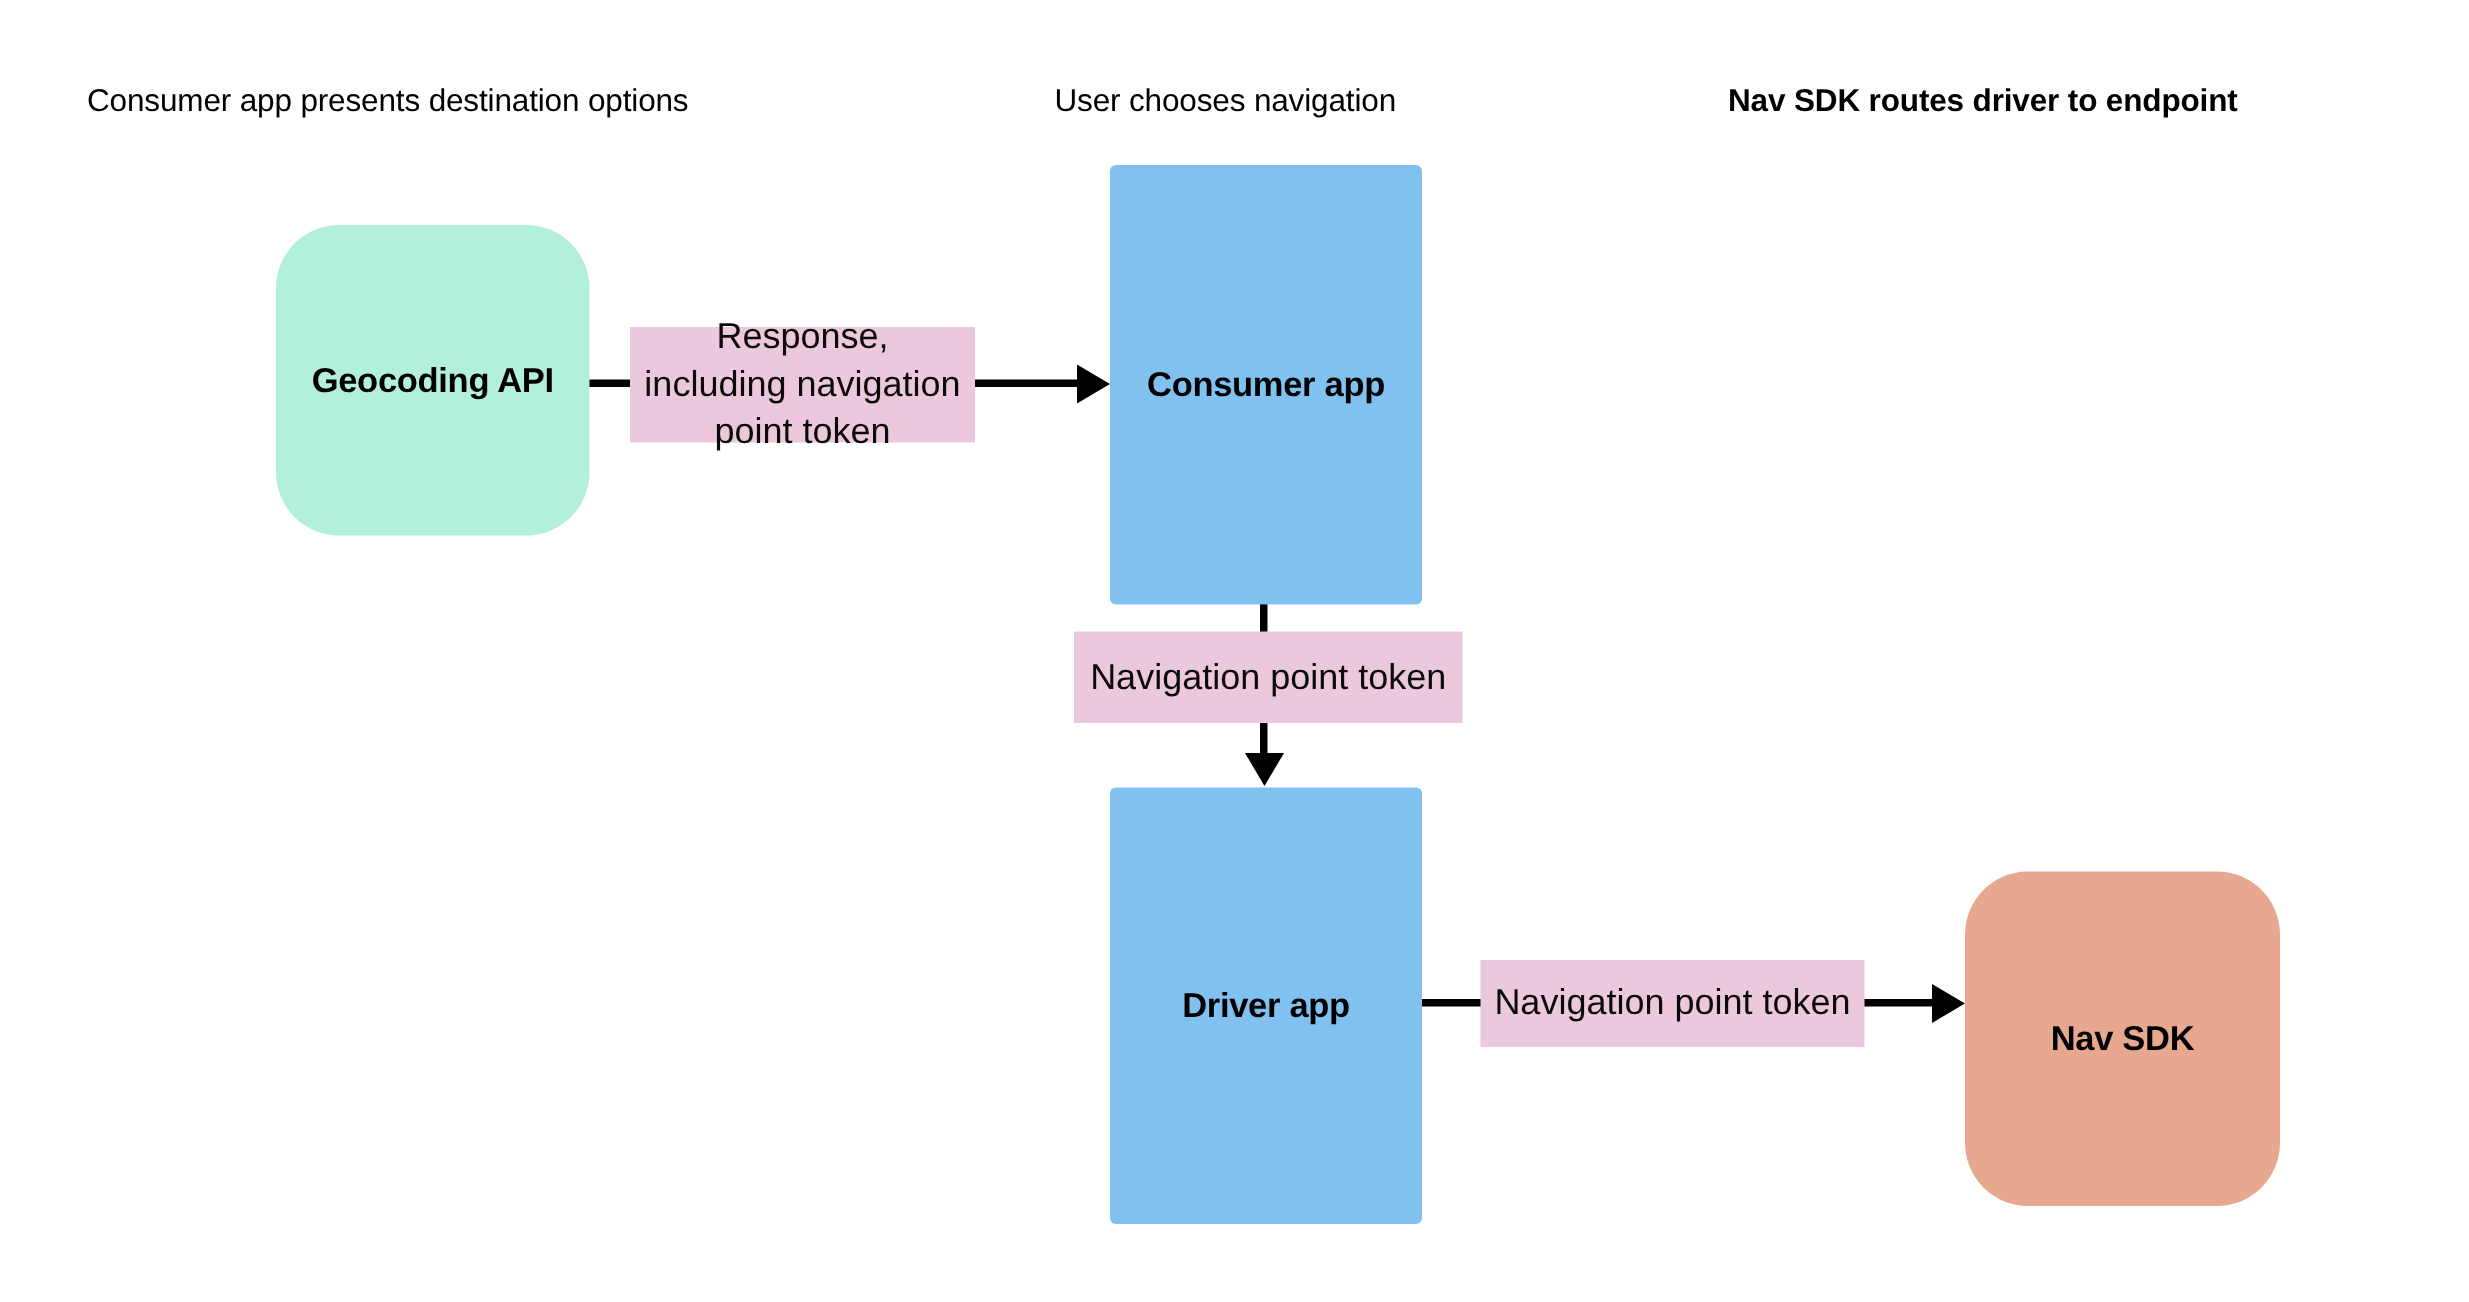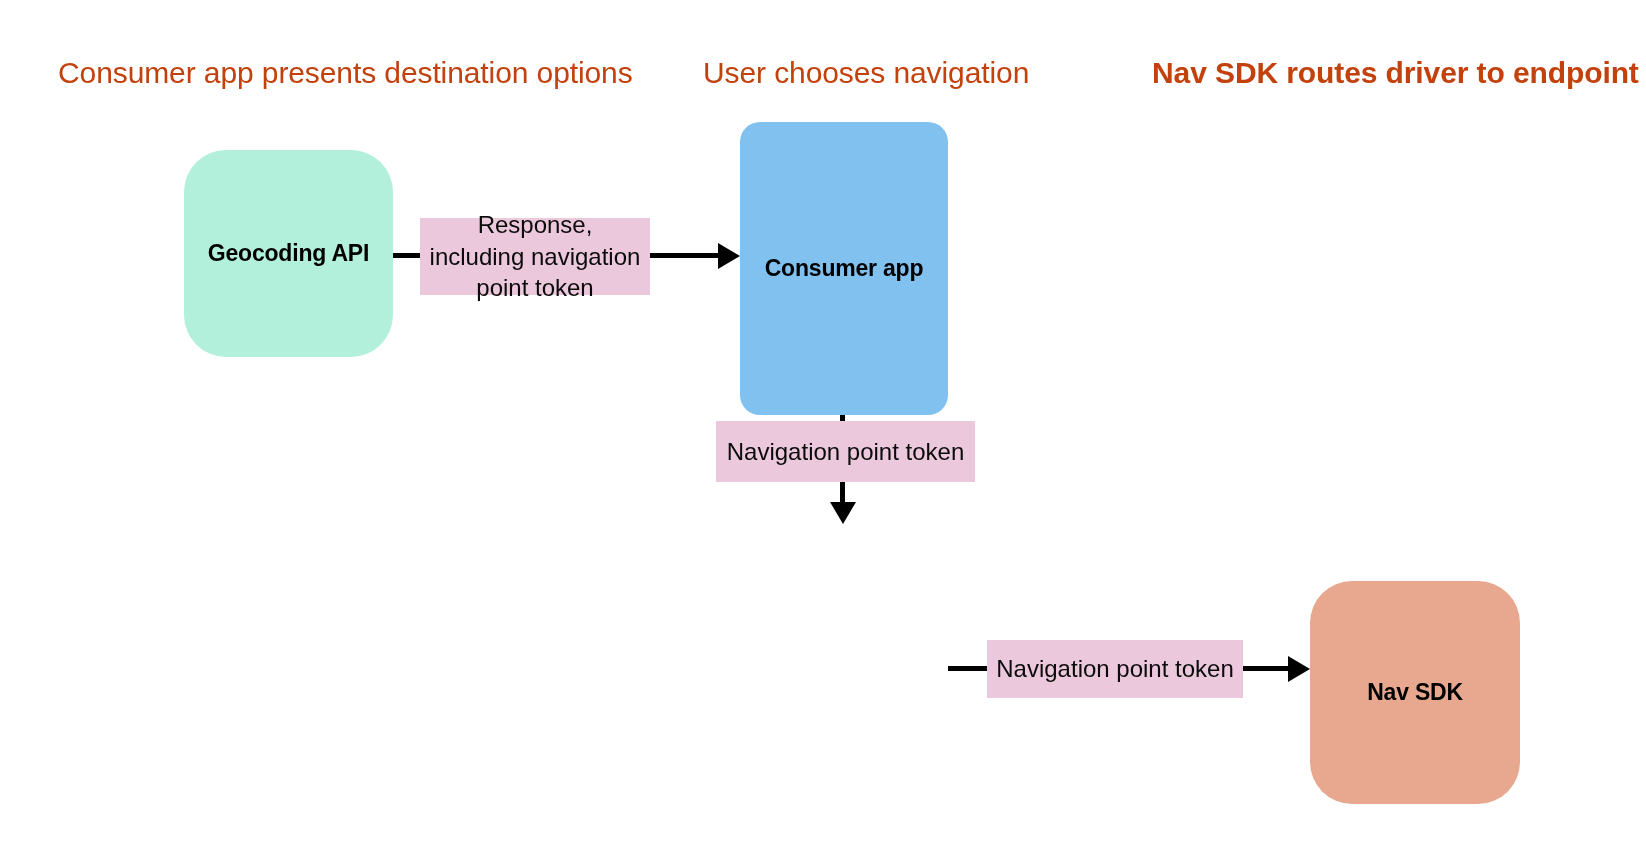--- a/index.html
+++ b/index.html
@@ -11,39 +11,39 @@
   }
   #canvas {
     position: relative;
     width: 1646px;
     height: 868px;
     background: #ffffff;
     overflow: hidden;
   }
   .col-header {
     position: absolute;
-    font-size: 30px;
+    font-size: 21px;
     font-weight: 400;
-    color: #c2410c;
+    color: #000000;
     white-space: nowrap;
     letter-spacing: -0.1px;
   }
   .node {
     position: absolute;
     display: flex;
     align-items: center;
     justify-content: center;
     text-align: center;
     font-weight: 700;
     font-size: 23px;
     color: #000000;
     letter-spacing: -0.2px;
   }
   .node.square { border-radius: 42px; }
-  .node.tall   { border-radius: 20px; margin-top: 12px; }
+  .node.tall   { border-radius: 4px; }
   .edge-label {
     position: absolute;
     display: flex;
     align-items: center;
     justify-content: center;
     text-align: center;
     font-size: 24px;
     font-weight: 400;
     color: #0b0b0b;
     line-height: 1.32;
@@ -86,18 +86,21 @@
   </div>
 
   <div class="node square" style="left: 184px; top: 150px; width: 209px; height: 207px; background: rgb(179, 240, 219);">
     <span>Geocoding API</span>
   </div>
 
   <div class="node tall" style="left: 740px; top: 110px; width: 208px; height: 293px; background: rgb(128, 193, 240);">
     <span>Consumer app</span>
   </div>
 
+  <div class="node tall" style="left: 740px; top: 525px; width: 208px; height: 291px; background: rgb(128, 193, 240);">
+    <span>Driver app</span>
+  </div>
 
   <div class="node square" style="left: 1310px; top: 565px; width: 210px; height: 223px; background: rgb(232, 168, 143); margin-top: 16px;">
     <span>Nav SDK</span>
   </div>
 
 </div>
 
 </body></html>

